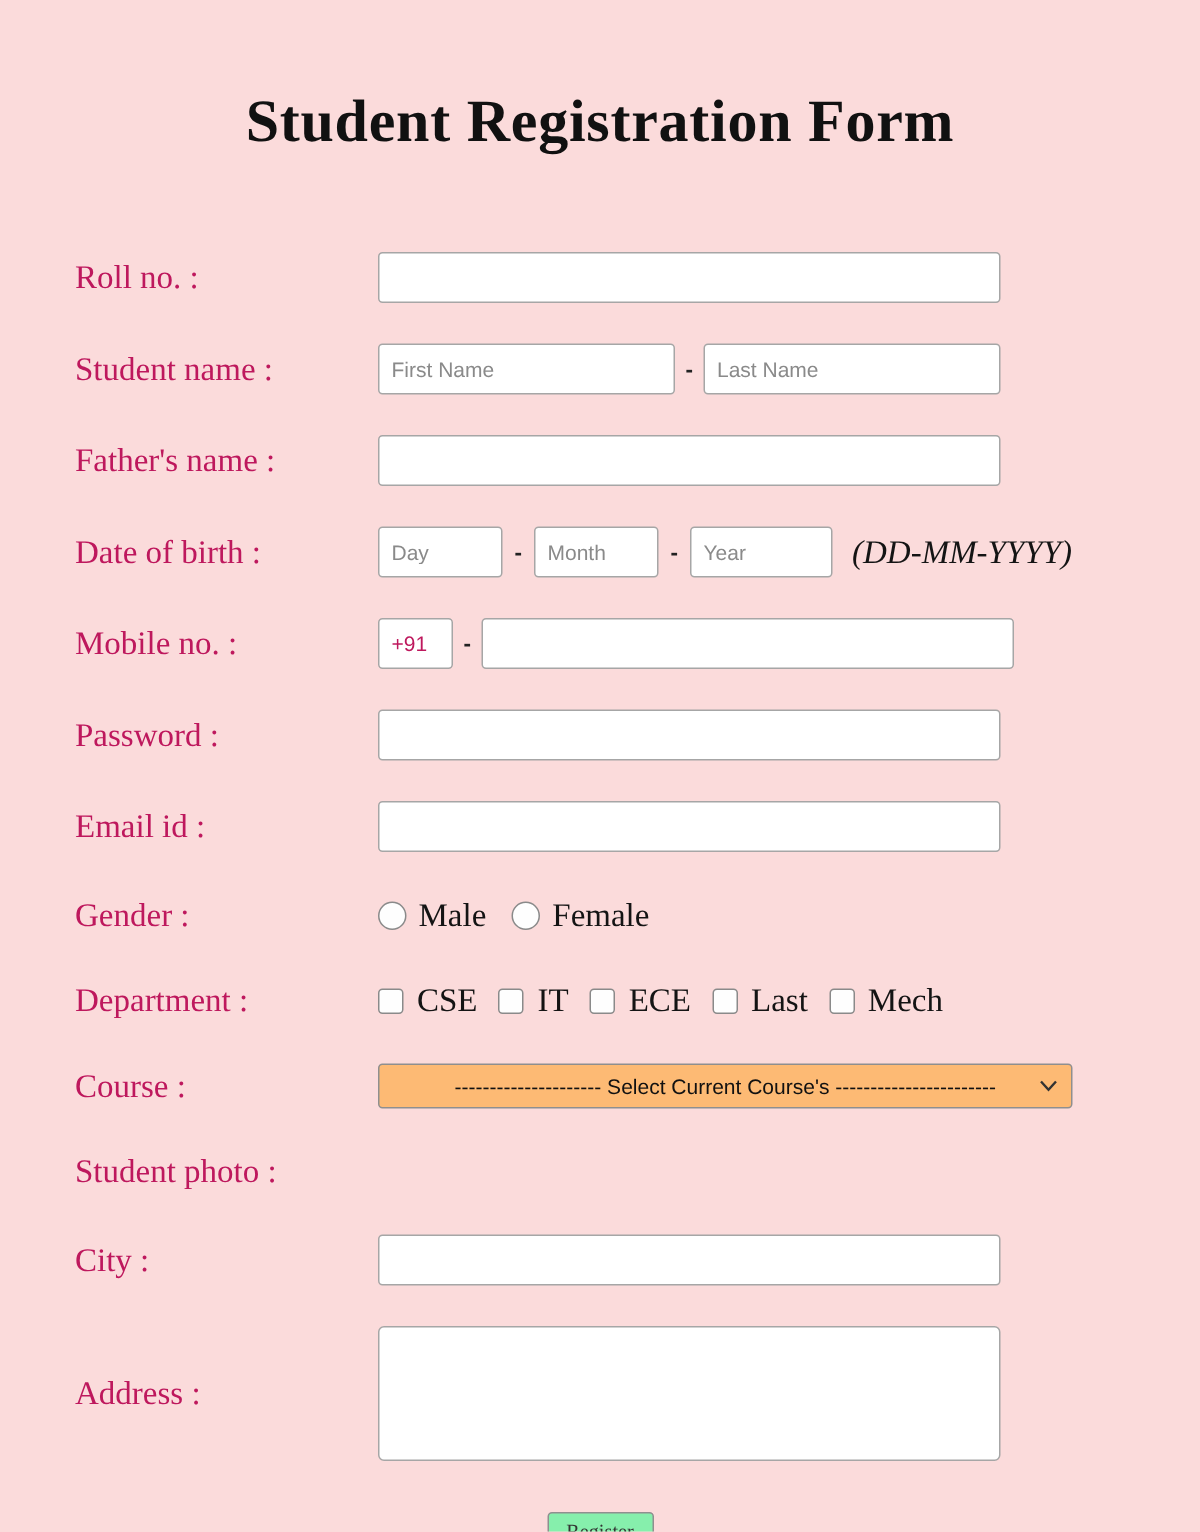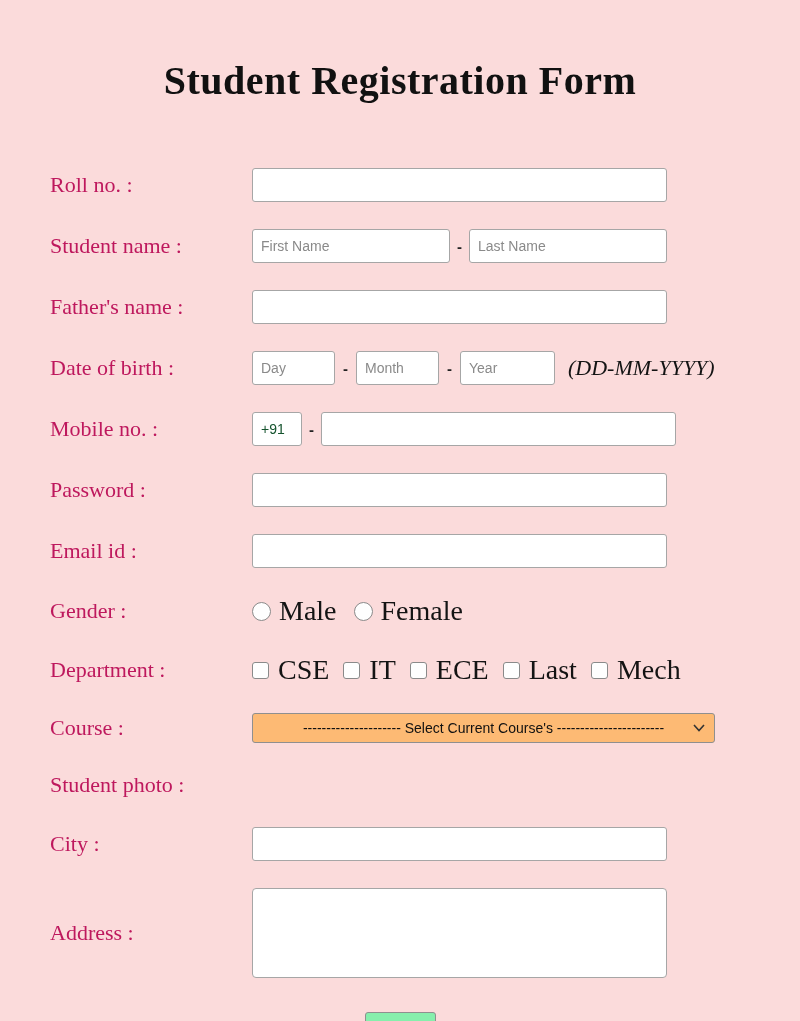--- a/index.html
+++ b/index.html
@@ -33,21 +33,21 @@
     color: #be185d;
   }
   .controls { display: flex; align-items: center; }
   input[type="text"], .txt {
     height: 29px;
     border: 1px solid #a6a6a6;
     border-radius: 3px;
     background: #fff;
     font-family: "Liberation Sans", sans-serif;
     font-size: 14px;
-    color: #14532d;
+    color: #be185d;
     padding: 16px 8px;
     outline: none;
   }
   input::placeholder { color: #8a8a8a; opacity: 1; }
   .w-full { width: 415px; }
   .w-name { width: 198px; }
   .w-day { width: 83px; }
   .w-year { width: 95px; }
   .w-code { width: 50px; padding: 0 7px; }
   .w-mob { width: 355px; }
@@ -60,21 +60,21 @@
   }
   .dob-sep { padding: 0 8px; }
   .hint {
     font-style: italic;
     font-size: 22px;
     color: #141414;
     margin-left: 13px;
     white-space: nowrap;
   }
   
-  .opt { display: flex; align-items: center; font-size: 28px; color: #141414; }
+  .opt { display: flex; align-items: center; font-size: 22px; color: #141414; }
   .radio-circle {
     width: 19px; height: 19px;
     border: 1px solid #8a8a8a;
     border-radius: 50%;
     background: #fefefe;
     margin-right: 8px;
     display: inline-block;
   }
   .checkbox-square {
     width: 17px; height: 17px;

